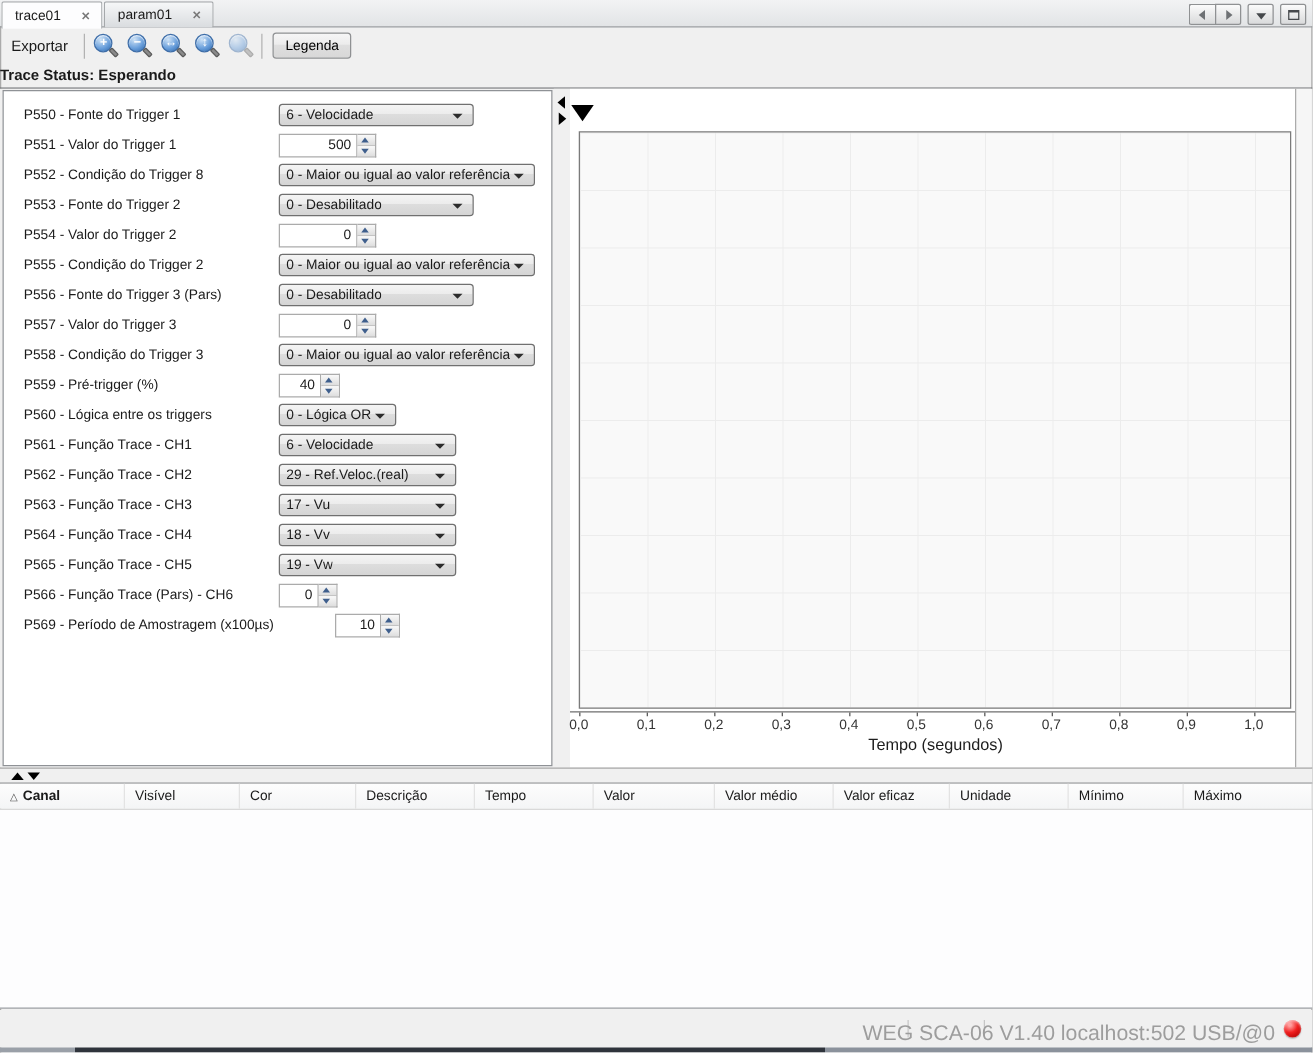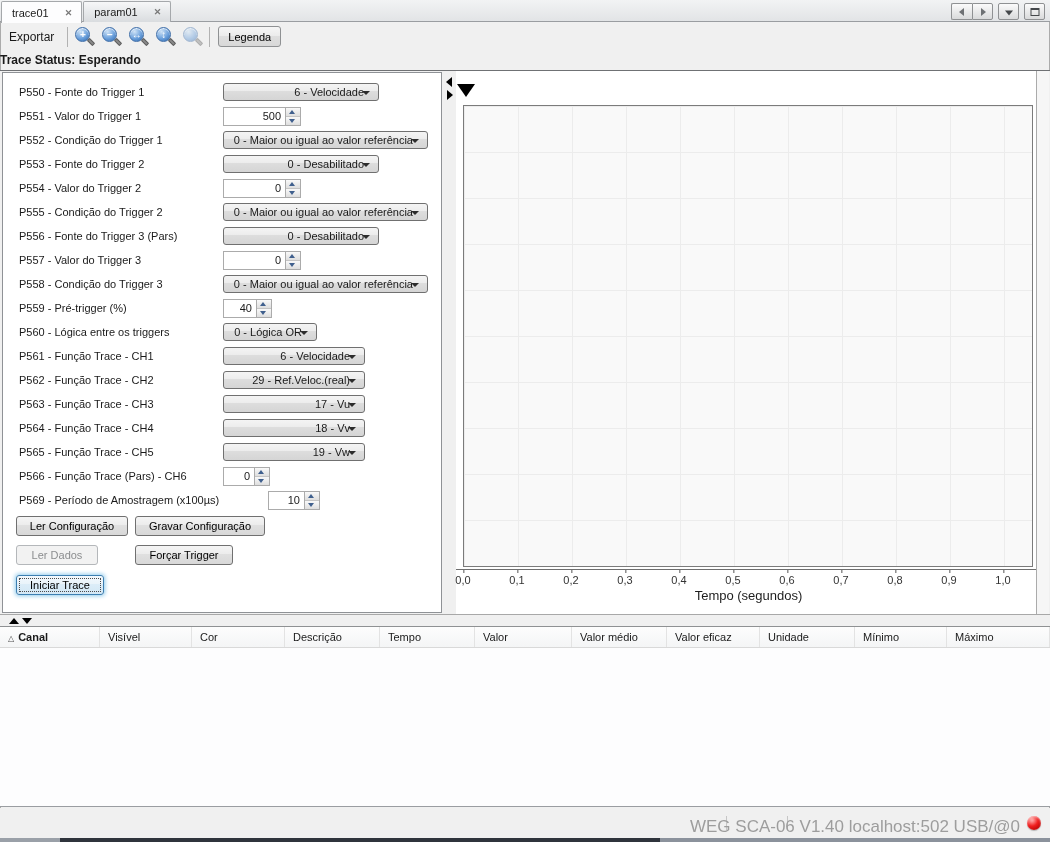--- a/index.html
+++ b/index.html
@@ -54,21 +54,21 @@
   .statusline { position:absolute; top:50px; left:0; width:1050px; height:21px; line-height:20px;
                 padding-left:0; font-size:12px; font-weight:bold; border-bottom:1px solid #6f7174; }
 
   
   .main { position:absolute; top:71px; left:0; width:1050px; height:543px; background:#f0f0f0; }
   .config-panel { position:absolute; left:2px; top:1px; width:440px; height:541px; background:#ffffff;
                   border:1px solid #8f9296; padding-top:7px; }
   .prow { display:flex; align-items:center; height:24px; padding-left:16px; }
   .plabel { width:204px; white-space:nowrap; font-size:11px; }
   .select { position:relative; height:18px; border:1px solid #707070; border-radius:3px; display:flex; align-items:center;
-            padding:0 14px 0 5px; background:linear-gradient(#f4f4f4,#ececec 45%,#dddddd 46%,#d5d5d5);justify-content:flex-end; }
+            padding:0 14px 0 5px; background:linear-gradient(#f4f4f4,#ececec 45%,#dddddd 46%,#d5d5d5); }
   .sel-text { font-size:11px; white-space:nowrap; overflow:hidden; }
   .sel-arrow { position:absolute; right:8px; top:7px; width:0; height:0;
                border-left:4px solid transparent; border-right:4px solid transparent; border-top:4px solid #2c2c2c; }
   .size-xl { width:205px; } .size-md { width:156px; } .size-lg { width:142px; } .size-sm { width:94px; }
   .spin { display:flex; height:19px;justify-content:center; }
   .spin-field { display:block; border:1px solid #ababab; background:#fff; height:19px; line-height:17px;
                 text-align:right; padding-right:4px; font-size:11px; }
   .sp78 .spin-field { width:63px; } .sp64 .spin-field { width:37px;margin-left:45px; }
   .sp49 .spin-field { width:34px; } .sp47 .spin-field { width:32px; }
   .spin-btns { width:15px; display:flex; flex-direction:column; border:1px solid #ababab; border-left:none; }
@@ -231,21 +231,21 @@
           <span class="plabel">P551 - Valor do Trigger 1</span>
           <div class="spin sp78">
             <span class="spin-field">500</span>
             <span class="spin-btns">
               <span class="spin-up"></span>
               <span class="spin-down"></span>
             </span>
           </div>
         </div>
         <div class="prow">
-          <span class="plabel">P552 - Condição do Trigger 1</span>
+          <span class="plabel">P552 - Condição do Trigger 8</span>
           <div class="select size-xl">
             <span class="sel-text">0 - Maior ou igual ao valor referência</span>
             <span class="sel-arrow"></span>
           </div>
         </div>
         <div class="prow">
           <span class="plabel">P553 - Fonte do Trigger 2</span>
           <div class="select size-md">
             <span class="sel-text">0 - Desabilitado</span>
             <span class="sel-arrow"></span>
@@ -355,33 +355,20 @@
           </div>
         </div>
         <div class="prow">
           <span class="plabel">P569 - Período de Amostragem (x100µs)</span>
           <div class="spin sp64">
             <span class="spin-field">10</span>
             <span class="spin-btns">
               <span class="spin-up"></span>
               <span class="spin-down"></span>
             </span>
-          </div>
-        </div>
-        <div class="actions">
-          <div class="arow">
-            <button class="abtn k-ler-config">Ler Configuração</button>
-            <button class="abtn k-gravar-config">Gravar Configuração</button>
-          </div>
-          <div class="arow">
-            <button class="abtn k-ler-dados disabled-btn" disabled="">Ler Dados</button>
-            <button class="abtn k-forcar-trigger">Forçar Trigger</button>
-          </div>
-          <div class="arow">
-            <button class="abtn k-iniciar-trace focused">Iniciar Trace</button>
           </div>
         </div>
       </div>
 
     <div class="vsplit">
       <span class="tri-left"></span>
       <span class="tri-right"></span>
     </div>
 
     <div class="chart-panel">

